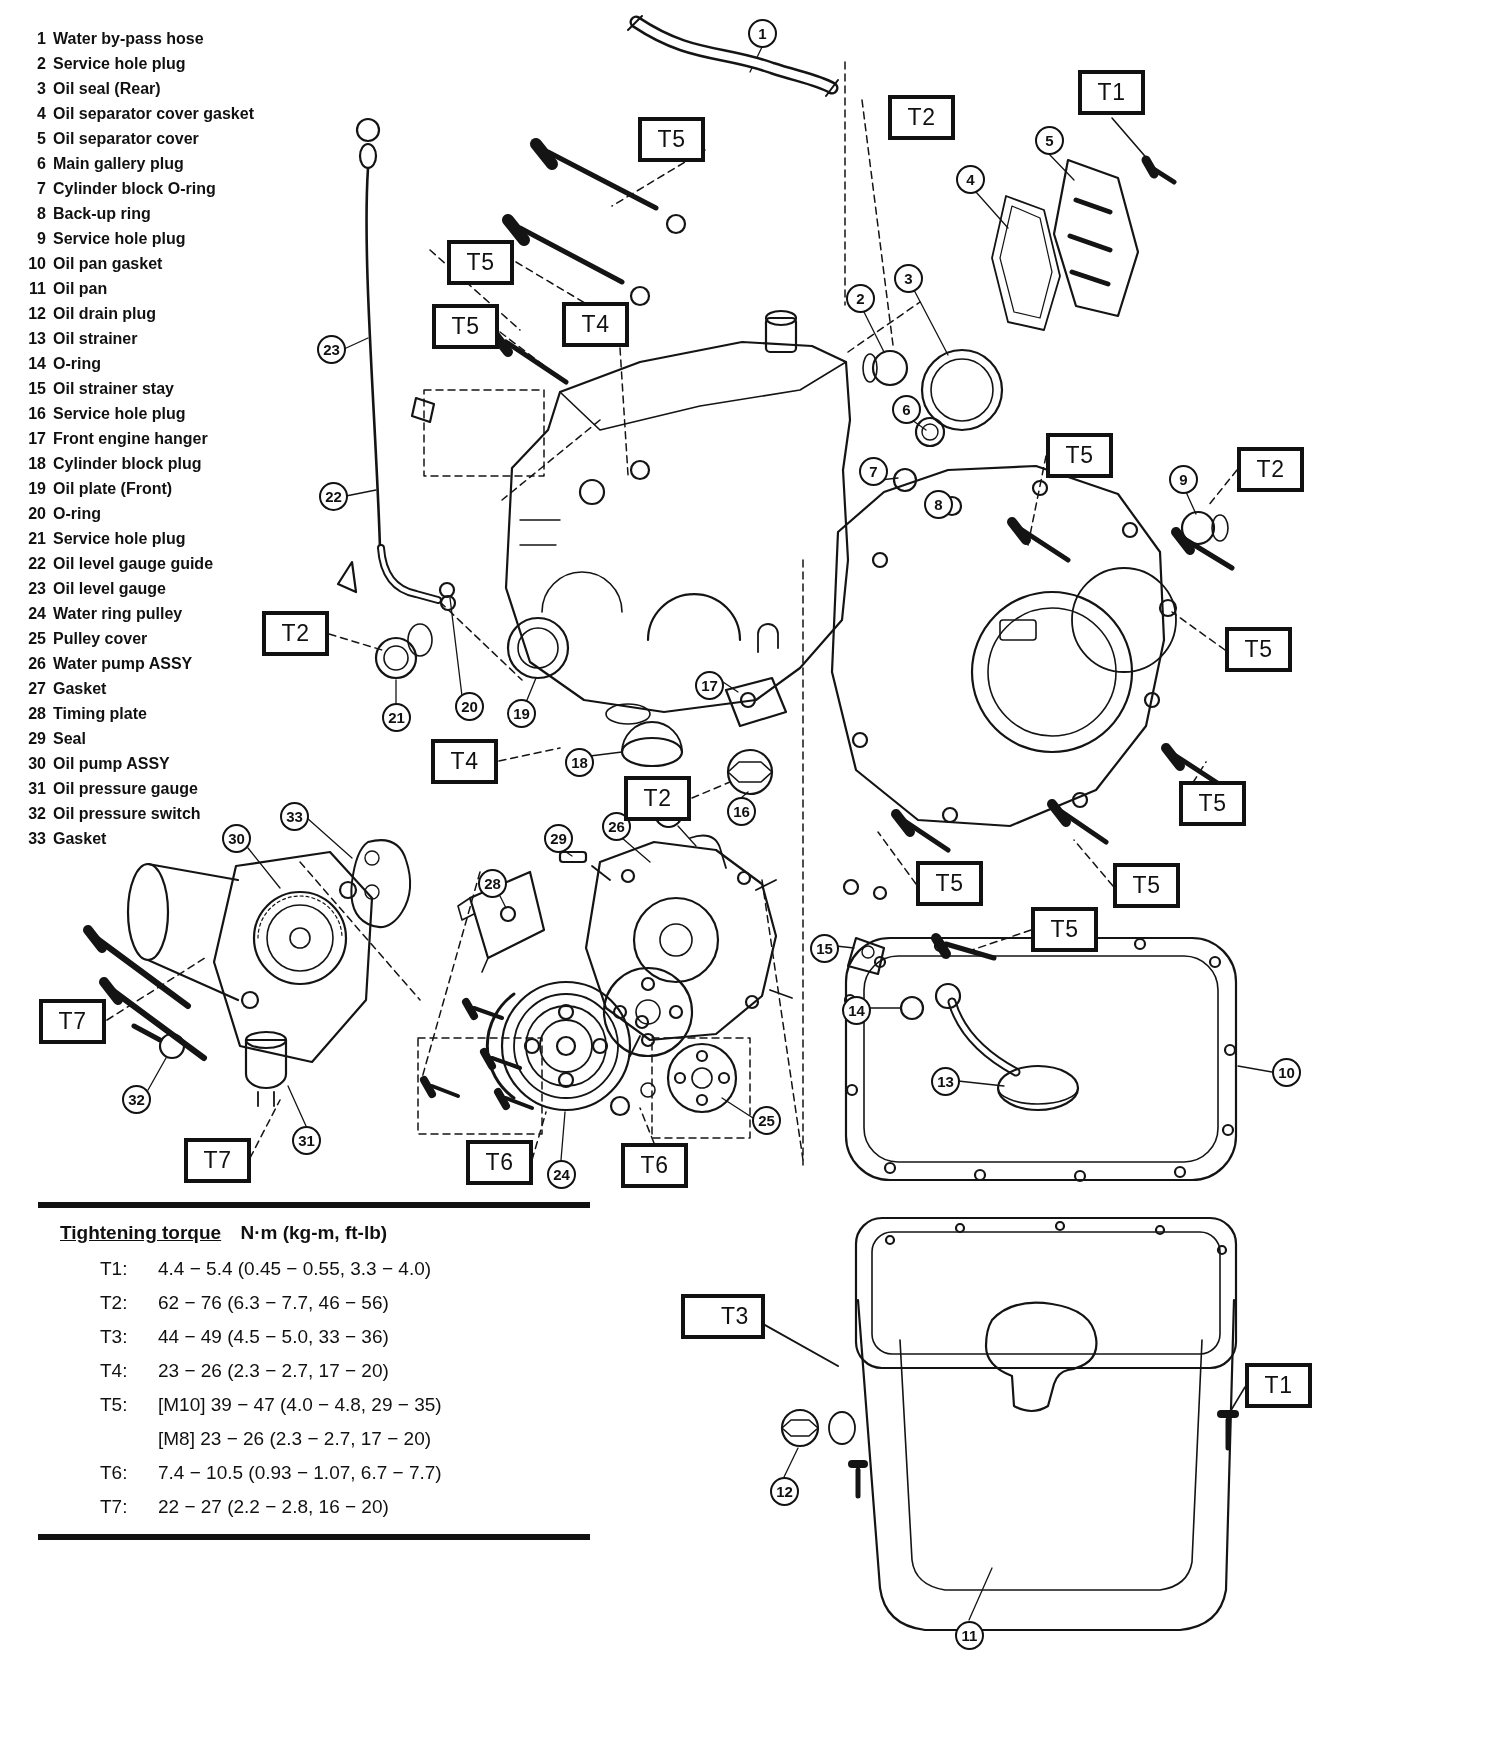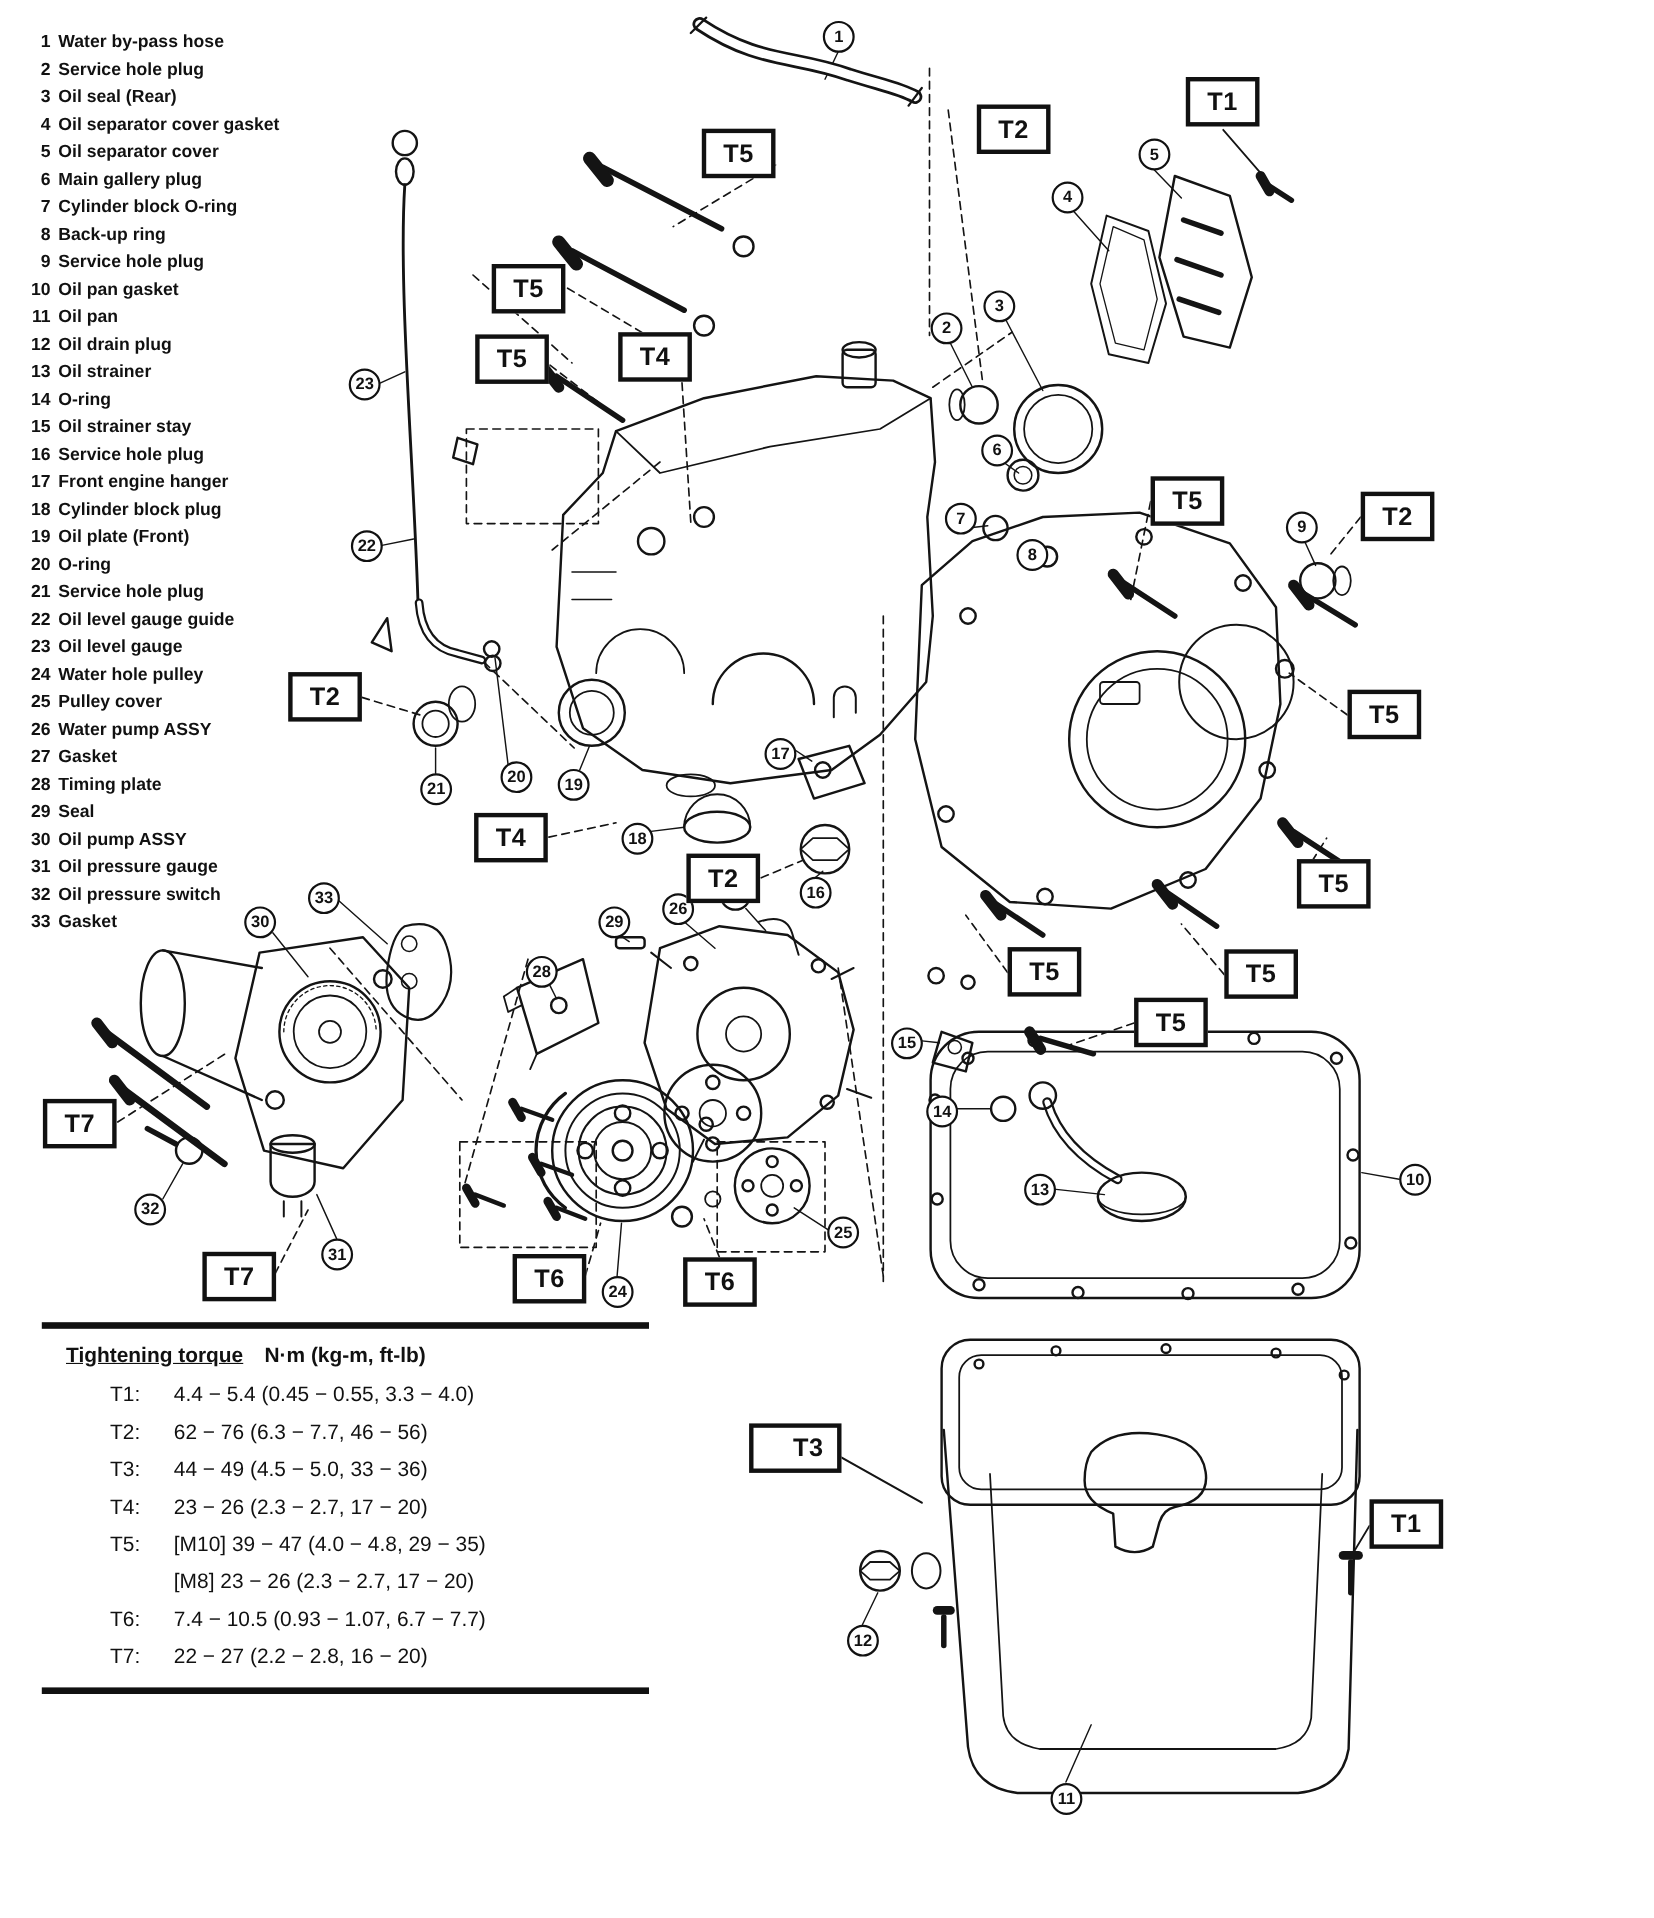--- a/index.html
+++ b/index.html
@@ -17,21 +17,21 @@
   .callout {
     position: absolute; width: 29px; height: 29px;
     border: 2px solid #111; border-radius: 50%;
     background: #fff; display: flex; align-items: center; justify-content: center;
     font-size: 15px; font-weight: 700;
   }
   .tbox {
     position: absolute; min-width: 67px; height: 45px; padding: 0 12px;
     border: 4px solid #111; background: #fff;
     display: flex; align-items: center; justify-content: center;
-    font-size: 23px; font-weight: 700; letter-spacing: .5px;
+    font-size: 23px; font-weight: 400; letter-spacing: .5px;
   }
 
   #parts-list { position: absolute; left: 14px; top: 26px; }
   .part-row { display: flex; height: 25px; align-items: center; }
   .part-num { width: 32px; text-align: right; font-weight: 700; font-size: 16px; }
   .part-label { margin-left: 7px; font-weight: 700; font-size: 16px; white-space: nowrap; }
 
   #torque-table {
     position: absolute; left: 38px; top: 1202px; width: 552px;
     border-top: 6px solid #111; border-bottom: 6px solid #111;
@@ -566,21 +566,21 @@
       <div class="part-row">
         <span class="part-num">22</span>
         <span class="part-label">Oil level gauge guide</span>
       </div>
       <div class="part-row">
         <span class="part-num">23</span>
         <span class="part-label">Oil level gauge</span>
       </div>
       <div class="part-row">
         <span class="part-num">24</span>
-        <span class="part-label">Water hole pulley</span>
+        <span class="part-label">Water ring pulley</span>
       </div>
       <div class="part-row">
         <span class="part-num">25</span>
         <span class="part-label">Pulley cover</span>
       </div>
       <div class="part-row">
         <span class="part-num">26</span>
         <span class="part-label">Water pump ASSY</span>
       </div>
       <div class="part-row">

